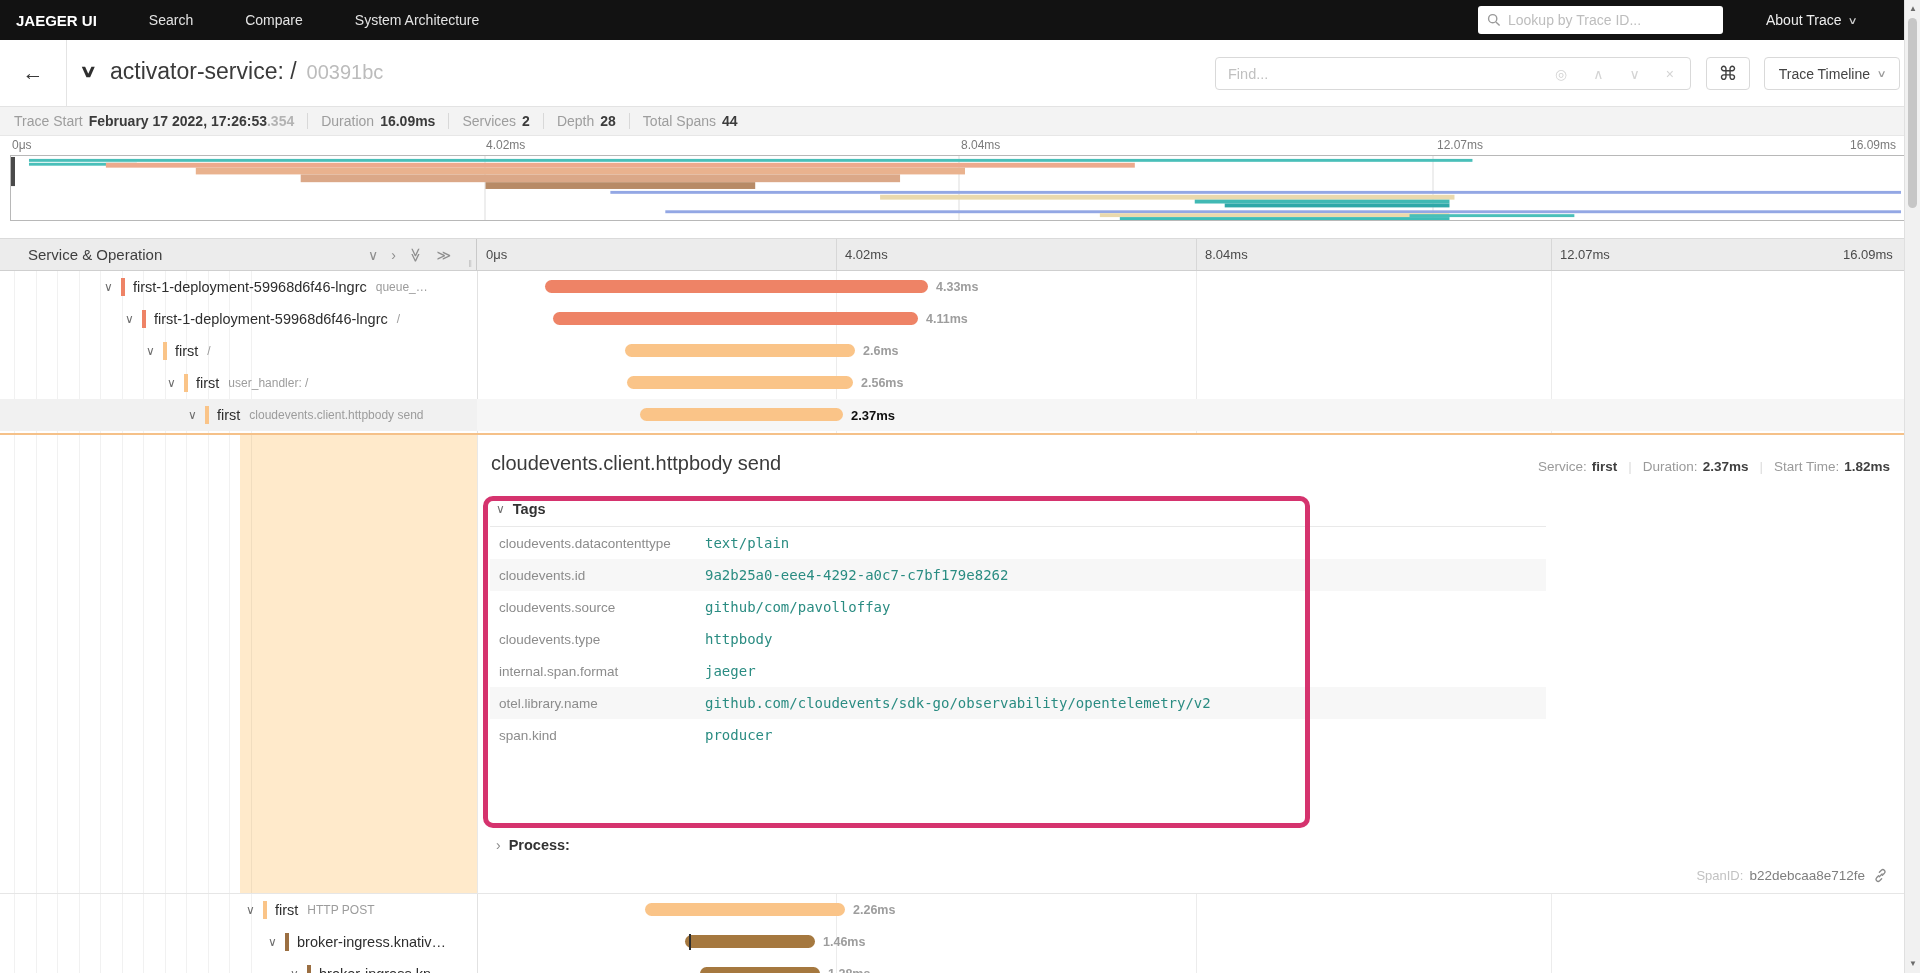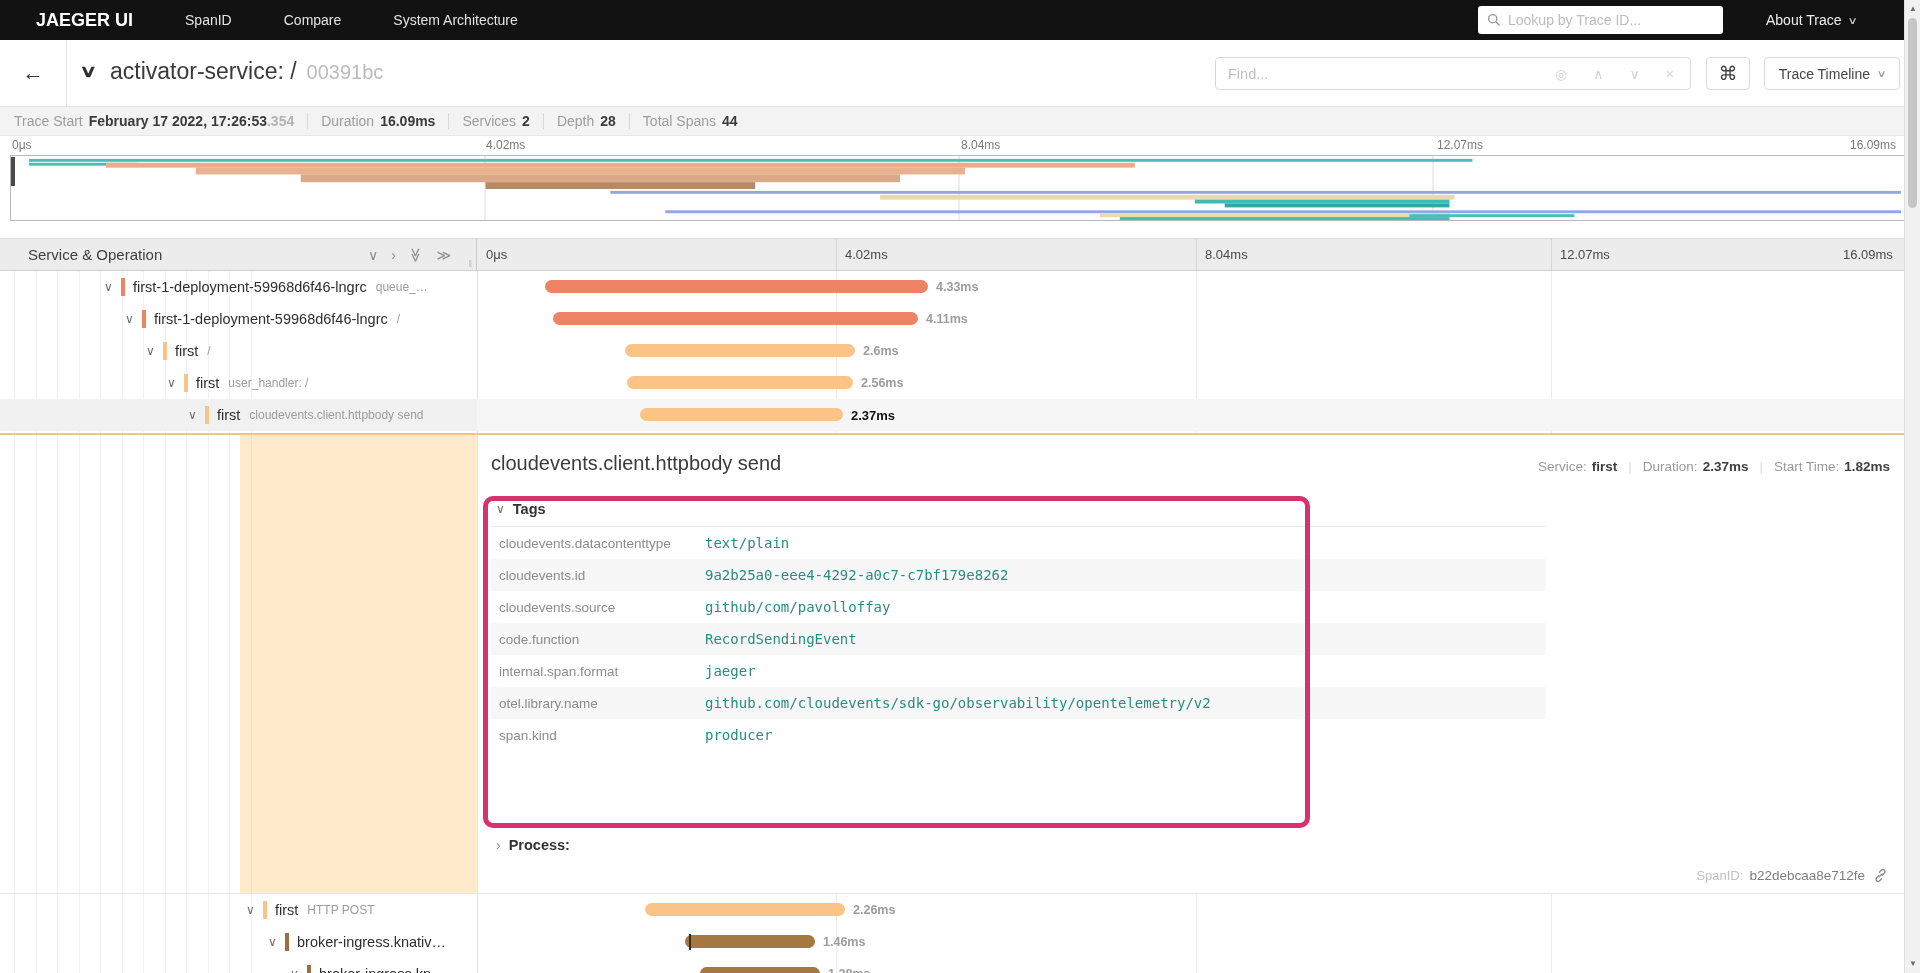--- a/index.html
+++ b/index.html
@@ -1,21 +1,21 @@
 <!DOCTYPE html>
 <html><head>
 <meta charset="utf-8">
 <style>
   * { box-sizing: border-box; margin: 0; padding: 0; }
   body { font-family: "Liberation Sans", sans-serif; background:#fff; }
   .app { position:relative; width:1920px; height:973px; overflow:hidden; background:#fff; }
 
   
   .nav { position:absolute; left:0; top:0; width:1920px; height:40px; background:#121212; display:flex; align-items:center; }
-  .brand { color:#fff; font-weight:bold; font-size:18px; margin-left:36px; }
+  .brand { color:#fff; font-weight:bold; font-size:15px; margin-left:16px; }
   .nav-item { color:#e3e3e3; font-size:14px; margin-left:52px; cursor:pointer; }
   .nav-search { position:absolute; left:1478px; top:6px; width:245px; height:28px; background:#fff; border-radius:3px; display:flex; align-items:center; padding:0 9px; }
   .nav-search input { border:none; outline:none; flex:1; font-size:14px; color:#555; margin-left:7px; font-family:"Liberation Sans",sans-serif; }
   .nav-search input::placeholder { color:#bdbdbd; }
   .nav-about { position:absolute; left:1766px; top:0; height:40px; display:flex; align-items:center; color:#ededed; font-size:14px; cursor:pointer; }
   .nav-about .caret { font-size:10px; color:#cfcfcf; margin-left:7px; transform:scaleX(1.4); }
 
   
   .hdr { position:absolute; left:0; top:40px; width:1920px; height:66px; background:#fff; }
   .back-btn { position:absolute; left:16px; top:18px; width:34px; height:30px; font-size:21px; color:#3a3a3a; display:flex; align-items:center; justify-content:center; cursor:pointer; }
@@ -104,21 +104,21 @@
   .sb-arrow { position:absolute; left:0; width:16px; text-align:center; font-size:8px; color:#6b6b6b; cursor:pointer; }
   .sb-thumb { position:absolute; left:3px; top:18px; width:9px; height:190px; background:#c6c6c6; border-radius:5px; cursor:pointer; }
 </style>
 </head>
 <body>
 
 <div class="app">
 
   <div class="nav">
     <div class="brand">JAEGER UI</div>
-    <div class="nav-item">SpanID</div>
+    <div class="nav-item">Search</div>
     <div class="nav-item">Compare</div>
     <div class="nav-item">System Architecture</div>
     <div class="nav-search">
       <svg width="14" height="14" viewBox="0 0 16 16" fill="none" stroke="#9a9a9a" stroke-width="1.6">
           <circle cx="6.5" cy="6.5" r="4.7"></circle>
           <line x1="10.2" y1="10.2" x2="14.4" y2="14.4"></line>
         </svg>
       <input placeholder="Lookup by Trace ID..." style="">
     </div>
     <div class="nav-about">
@@ -336,23 +336,23 @@
           <span class="tv">text/plain</span>
         </div>
       <div class="tag-row stripe">
           <span class="tk">cloudevents.id</span>
           <span class="tv">9a2b25a0-eee4-4292-a0c7-c7bf179e8262</span>
         </div>
       <div class="tag-row">
           <span class="tk">cloudevents.source</span>
           <span class="tv">github/com/pavolloffay</span>
         </div>
-      <div class="tag-row stripe">
-          <span class="tk">code.function</span>
-          <span class="tv">RecordSendingEvent</span>
+      <div class="tag-row">
+          <span class="tk">cloudevents.type</span>
+          <span class="tv">httpbody</span>
         </div>
       <div class="tag-row">
           <span class="tk">internal.span.format</span>
           <span class="tv">jaeger</span>
         </div>
       <div class="tag-row stripe">
           <span class="tk">otel.library.name</span>
           <span class="tv">github.com/cloudevents/sdk-go/observability/opentelemetry/v2</span>
         </div>
       <div class="tag-row">

